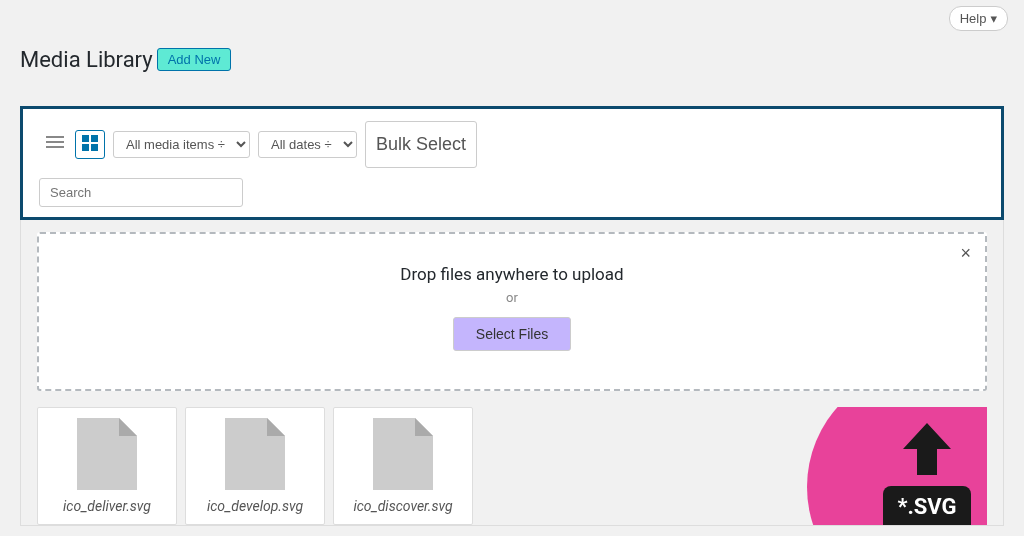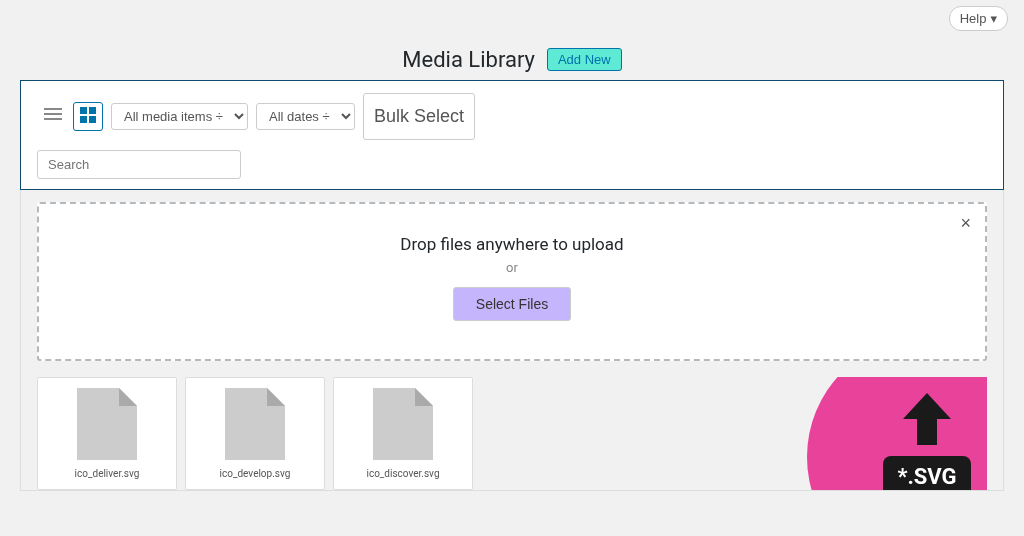--- a/index.html
+++ b/index.html
@@ -27,23 +27,22 @@
       align-items: center;
       gap: 4px;
       color: #555;
     }
     .main-content {
       padding: 10px 20px 20px 20px;
     }
     .page-header {
       display: flex;
       align-items: center;
-      gap: 12px;
-      margin-bottom: 8px;
-      justify-content: center;
+      gap: 4px;
+      margin-bottom: 34px;
     }
     .page-title {
       font-size: 22px;
       font-weight: 400;
       color: #23282d;
     }
     .add-new-btn {
       background: #5eead4;
       border: 1px solid #0073aa;
       color: #0073aa;
@@ -168,35 +167,36 @@
     .file-icon {
       width: 60px;
       height: 72px;
       position: relative;
     }
     .file-icon svg {
       width: 60px;
       height: 72px;
     }
     .media-label {
-      font-size: 10px;
+      font-size: 14px;
       color: #555;
       text-align: right;
       word-break: break-all;
+      font-style: italic;
     }
     .page-wrapper {
       background: #f1f1f1;
       min-height: 536px;
       max-height: 536px;
       overflow: hidden;
       width: 1024px;
     }
     .toolbar-wrapper {
       background: #fff;
-      border: 1px solid #0c4a6e;
+      border: 3px solid #0c4a6e;
       padding: 12px 16px 10px 16px;
     }
   </style>
 </head>
 <body>
 
 <div class="page-wrapper">
 
   <div class="top-bar">
     <button class="help-button">

